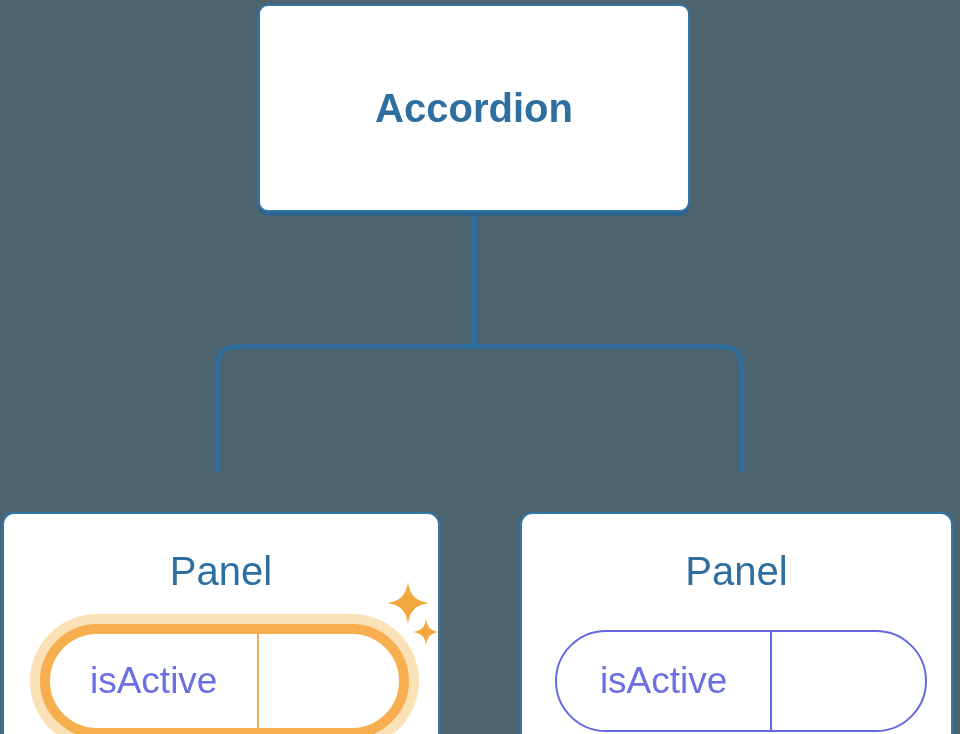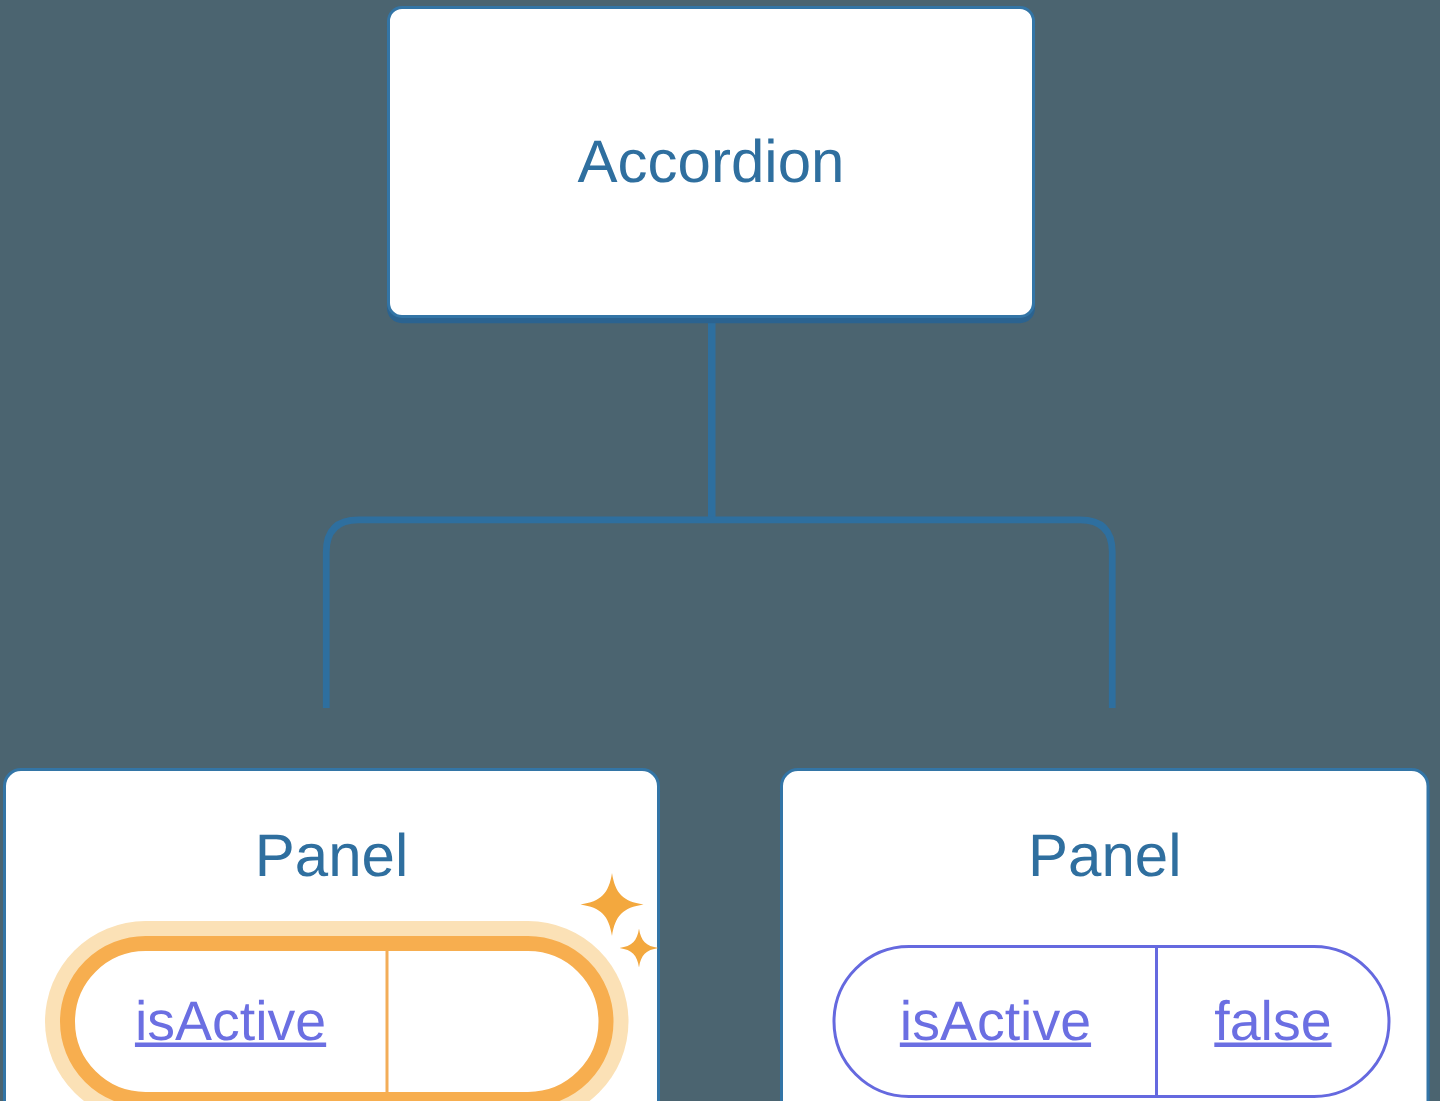--- a/index.html
+++ b/index.html
@@ -19,21 +19,21 @@
 
   .node {
     position: absolute;
     background: var(--node-fill, #fff);
     border: 2.5px solid var(--node-border, #3375A6);
     box-shadow: 0 3.5px 0 var(--node-shadow, #2B6390);
   }
   .root-node {
     left: 258px; top: 4px; width: 432px; height: 208px;
     border-radius: 10px;
-    display: flex; align-items: center; justify-content: center;
+    display: flex; align-items: center; justify-content: center; font-weight: bold;
   }
   .node-label { font-size: 40px; color: var(--node-text, #2F6F9F); }
 
   .panel-node { top: 472px; height: 252px; border-radius: 12px; margin-top: 40px; }
   .panel-left  { left: 2px;   width: 438px; }
   .panel-right { left: 520px; width: 433px; }
   .panel-title {
     margin-top: 33px;
     text-align: center;
     font-size: 40px; line-height: 48px;
@@ -54,21 +54,20 @@
   .pill-inactive {
     left: 33px; top: 116px; width: 372px; height: 102px;
     border: 2px solid var(--pill-border-inactive, #6569DF);
     border-radius: 60px;
   }
   .cell {
     display: flex; align-items: center; justify-content: center;
     font-size: 37px;
     color: var(--prop-text, #6B6FE2);
     overflow: hidden;
-    text-decoration: underline;
   }
   .pill-active .cell-key {
     flex: 0 0 60%;
     border-right: 2px solid var(--pill-divider-active, #F3AD58);
   }
   .pill-inactive .cell-key {
     flex: 0 0 58.5%;
     border-right: 2px solid var(--pill-border-inactive, #6569DF);
   }
   .cell-value { flex: 1 1 auto; }
@@ -102,17 +101,16 @@
     <svg class="sparkles" width="70" height="80" viewBox="0 0 70 80">
       <path d="M29,8 C31.1,21.65 36.35,26.9 50,29 C36.35,31.1 31.1,36.35 29,50 C26.9,36.35 21.65,31.1 8,29 C21.65,26.9 26.9,21.65 29,8 Z"></path>
       <path d="M47,45 C48.3,53.45 51.55,56.7 60,58 C51.55,59.3 48.3,62.55 47,71 C45.7,62.55 42.45,59.3 34,58 C42.45,56.7 45.7,53.45 47,45 Z"></path>
     </svg>
   </div>
 
   <div class="node panel-node panel-right">
     <div class="panel-title">Panel</div>
     <div class="pill pill-inactive">
       <span class="cell cell-key">isActive</span>
-      <span class="cell cell-value">false</span>
     </div>
   </div>
 
 </div>
 
 </body></html>

